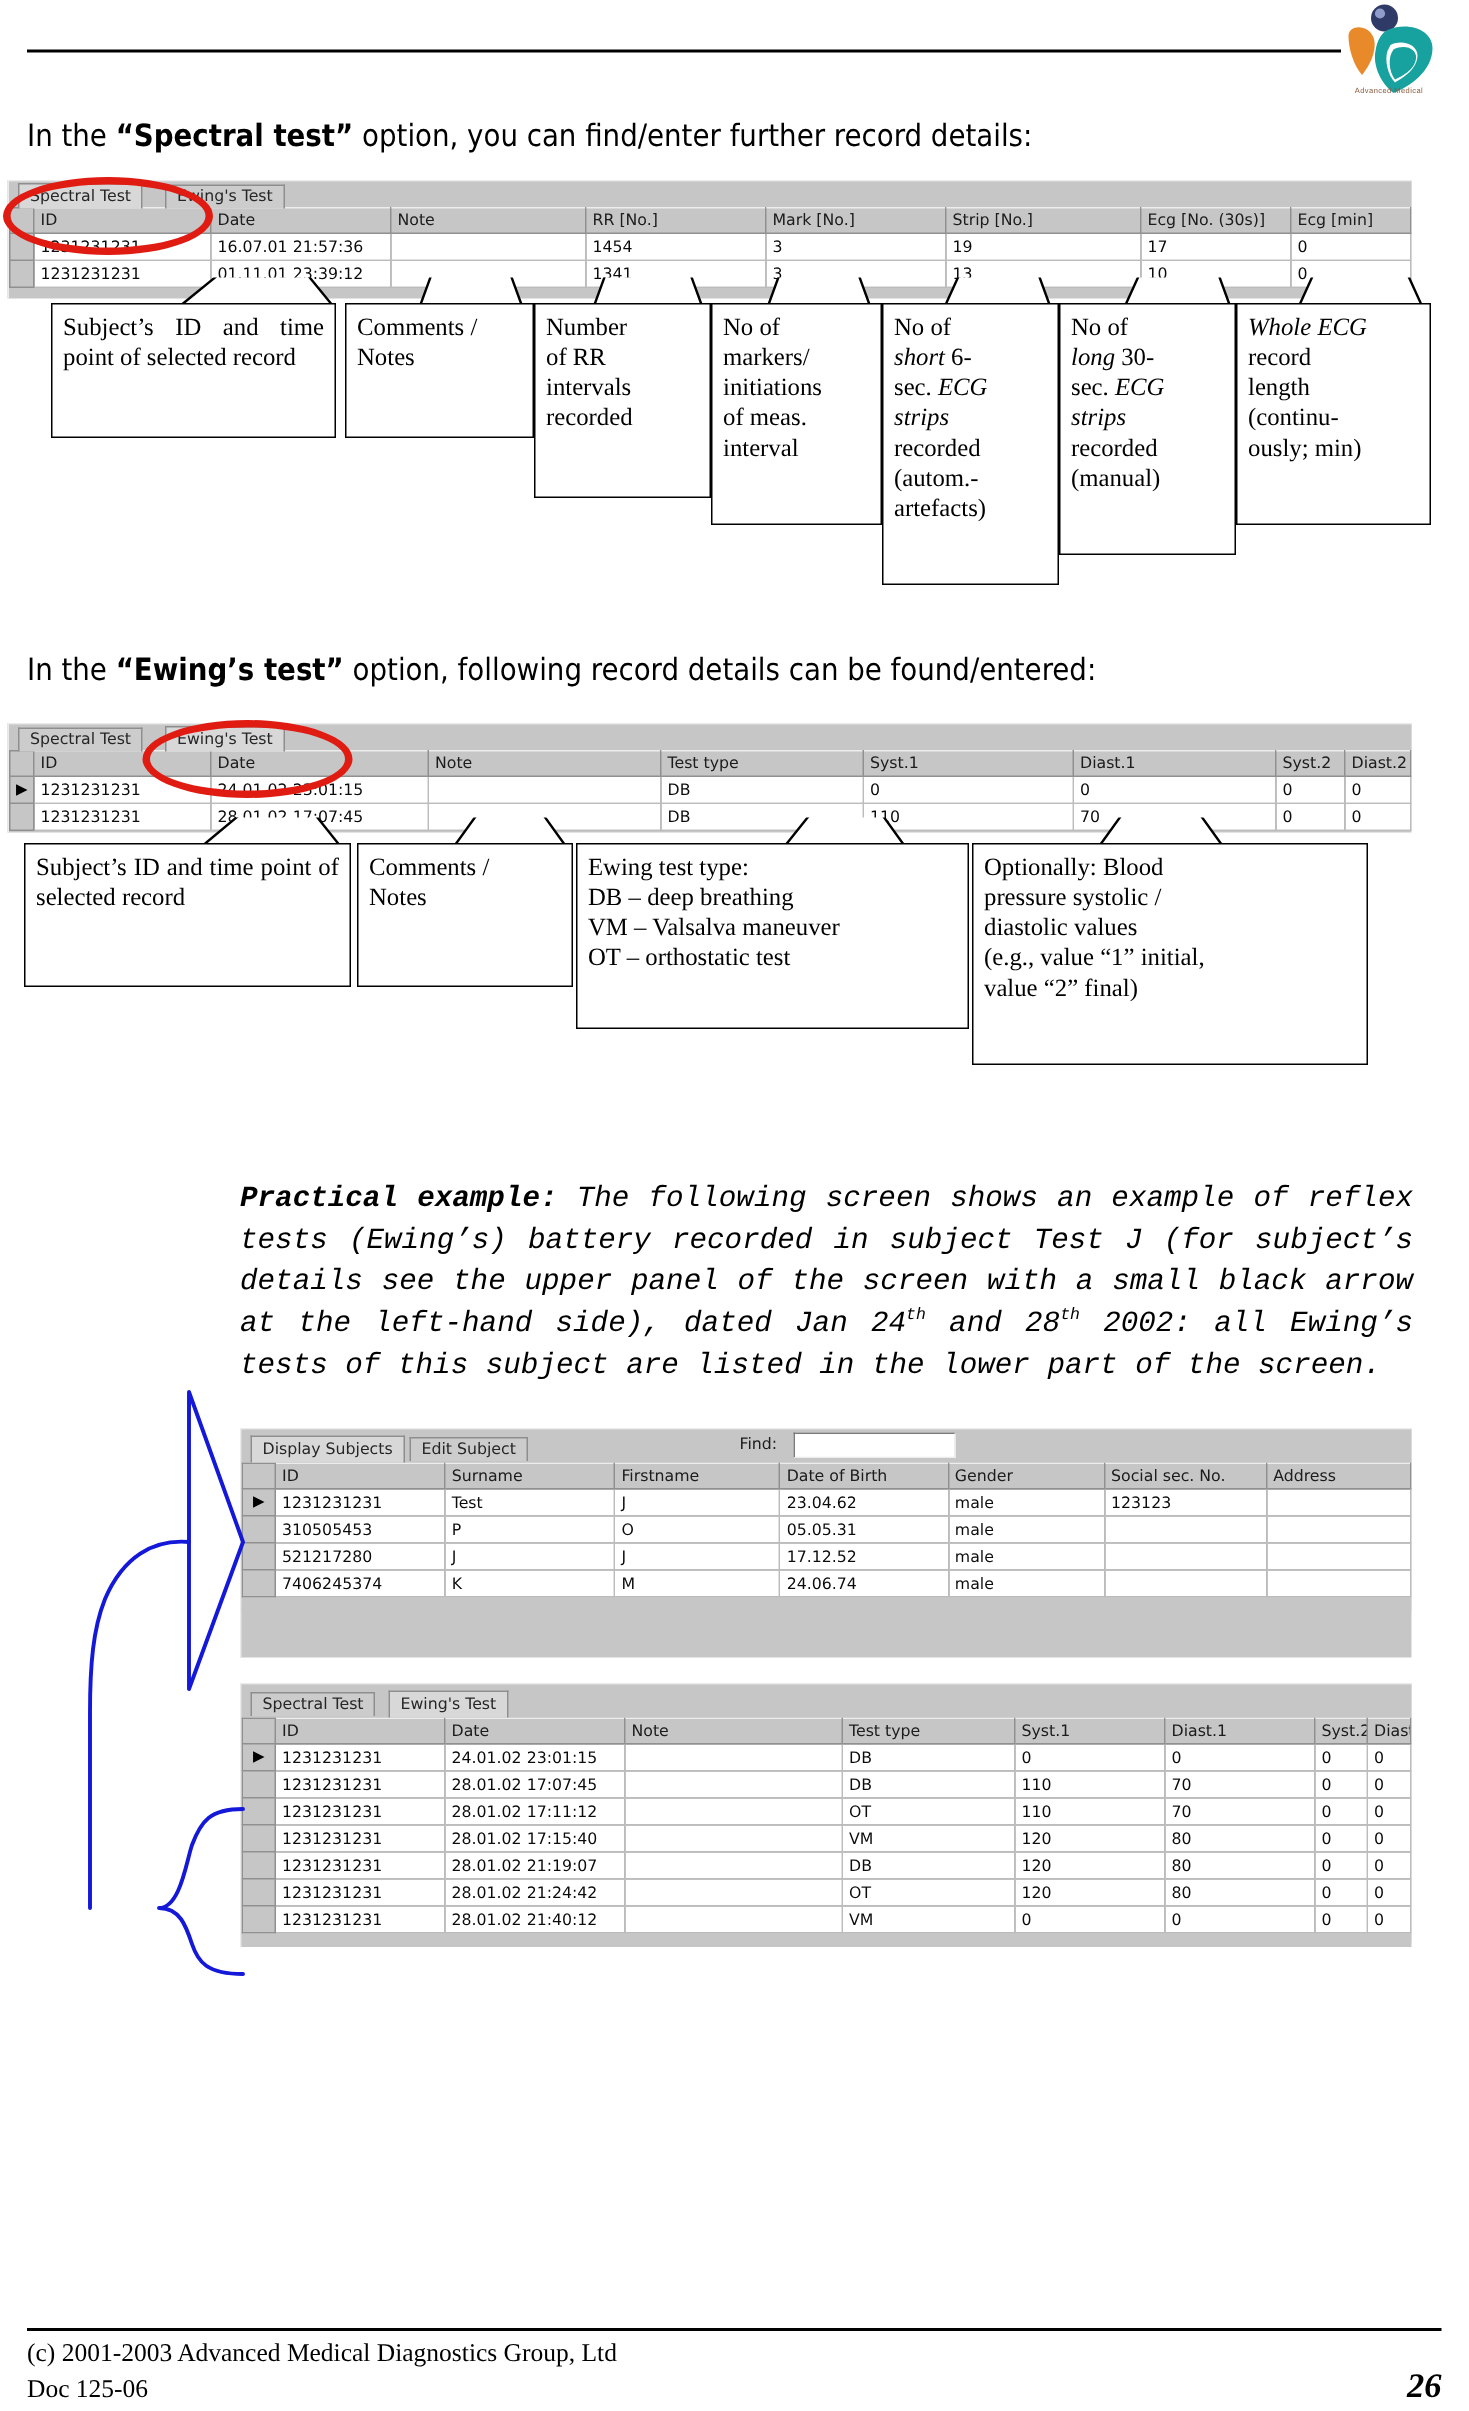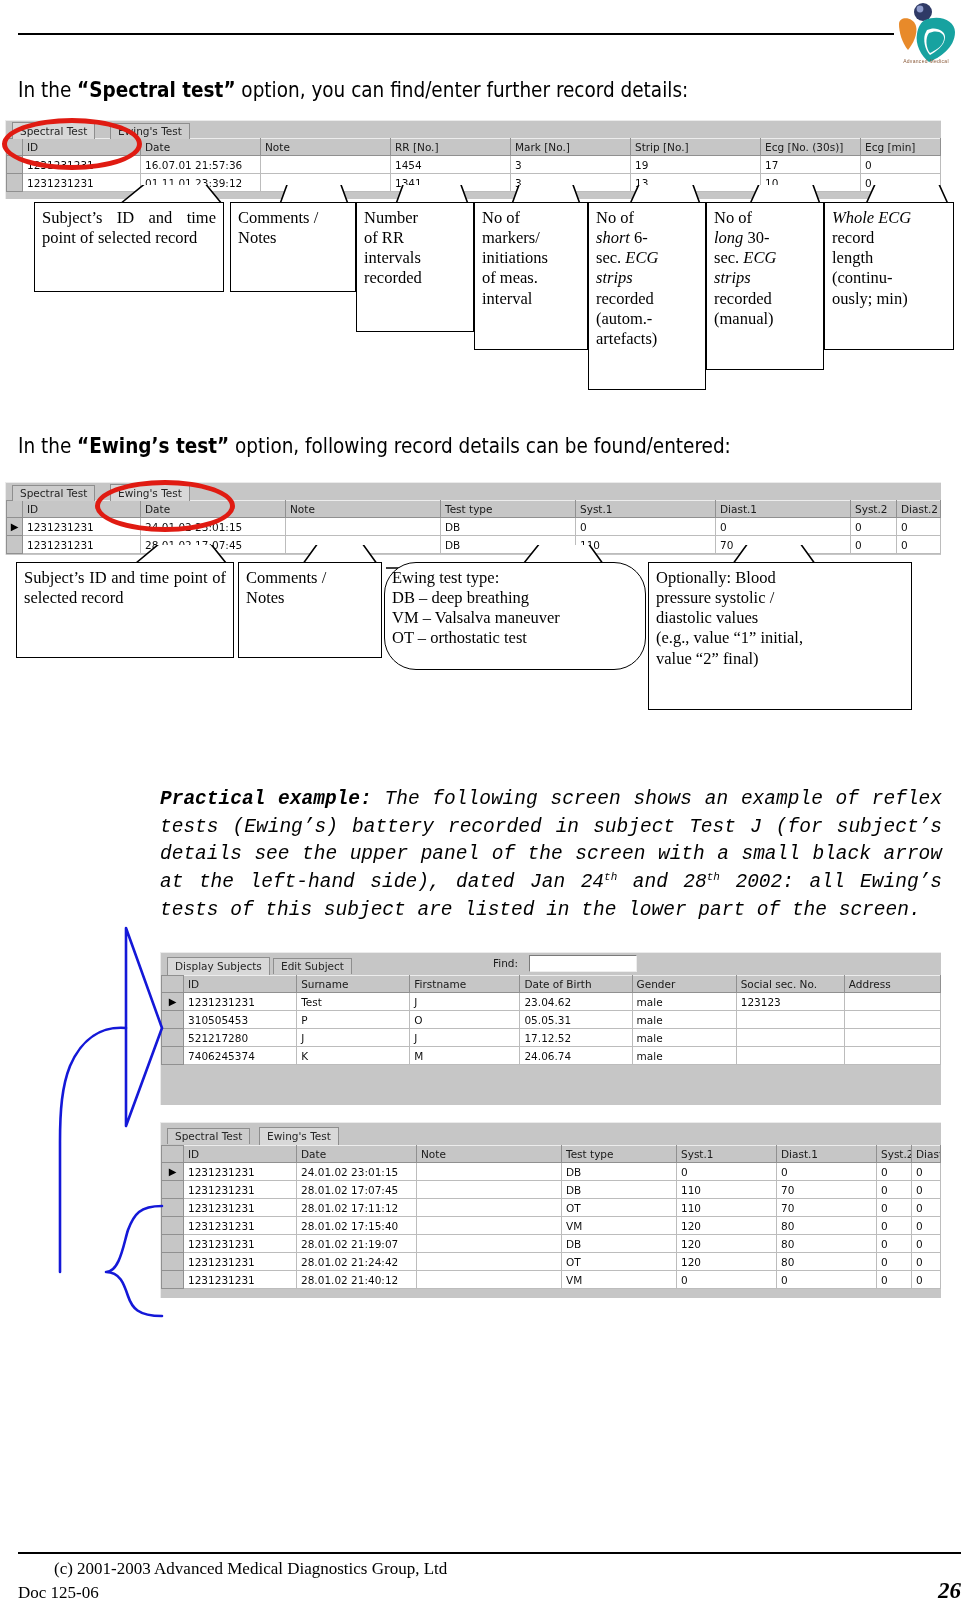--- a/index.html
+++ b/index.html
@@ -194,21 +194,20 @@
     height: 2px;
     background: #000;
   }
   #footer-copy {
     position: absolute;
     left: 18px;
     top: 1559px;
     font-family: "Liberation Serif", serif;
     font-size: 17px;
     white-space: nowrap;
-    margin-left: 36px;
   }
   #footer-doc {
     position: absolute;
     left: 18px;
     top: 1583px;
     font-family: "Liberation Serif", serif;
     font-size: 17px;
     white-space: nowrap;
   }
   #footer-page {
@@ -380,21 +379,21 @@
   <g fill="#ffffff" stroke="#000" stroke-width="1.6">
     <path d="M18,23 L130,23 L160,-2 L210,-2 L230,23"></path>
     <path d="M240,23 L300,23 L318,-2 L362,-2 L380,23"></path>
     <path d="M386,23 L520,23 L540,-2 L588,-2 L606,23"></path>
     <path d="M648,23 L730,23 L748,-2 L800,-2 L818,23"></path>
   </g>
 </svg>
 
 <div class="callout just" style="left:16px; top:562px; width:218px; height:96px;">Subject’s ID and time point of selected record</div>
 <div class="callout" style="left:238px; top:562px; width:144px; height:96px;">Comments /<br>Notes</div>
-<div class="callout" style="left:384px; top:562px; width:262px; height:108px;border-radius:32px;">Ewing test type:<br>DB – deep breathing<br>VM – Valsalva maneuver<br>OT – orthostatic test</div>
+<div class="callout" style="left:384px; top:562px; width:262px; height:124px;">Ewing test type:<br>DB – deep breathing<br>VM – Valsalva maneuver<br>OT – orthostatic test</div>
 <div class="callout" style="left:648px; top:562px; width:264px; height:148px;">Optionally: Blood<br>pressure systolic /<br>diastolic values<br>(e.g., value “1” initial,<br>value “2” final)</div>
 
 <div id="practical">
   <b>Practical example:</b><span id="practical-text"> The following screen shows an example of reflex tests (Ewing’s) battery recorded in subject Test J (for subject’s details see the upper panel of the screen with a small black arrow at the left-hand side), dated Jan 24<sup>th</sup> and 28<sup>th</sup> 2002: all Ewing’s tests of this subject are listed in the lower part of the screen.</span>
 </div>
 
 <svg class="leaders" width="300" height="450" style="left:40px; top:880px; z-index:5;">
   <g fill="none" stroke="#1418d8" stroke-width="2.6" stroke-linecap="round" stroke-linejoin="round">
 
     <path d="M86,48 L122,148 L86,246 L86,148 Z"></path>

